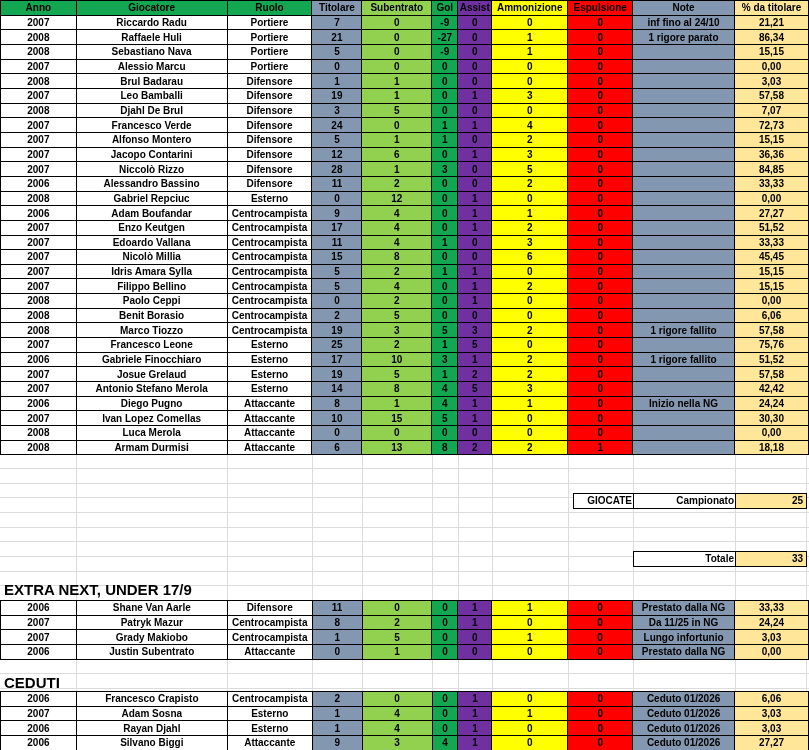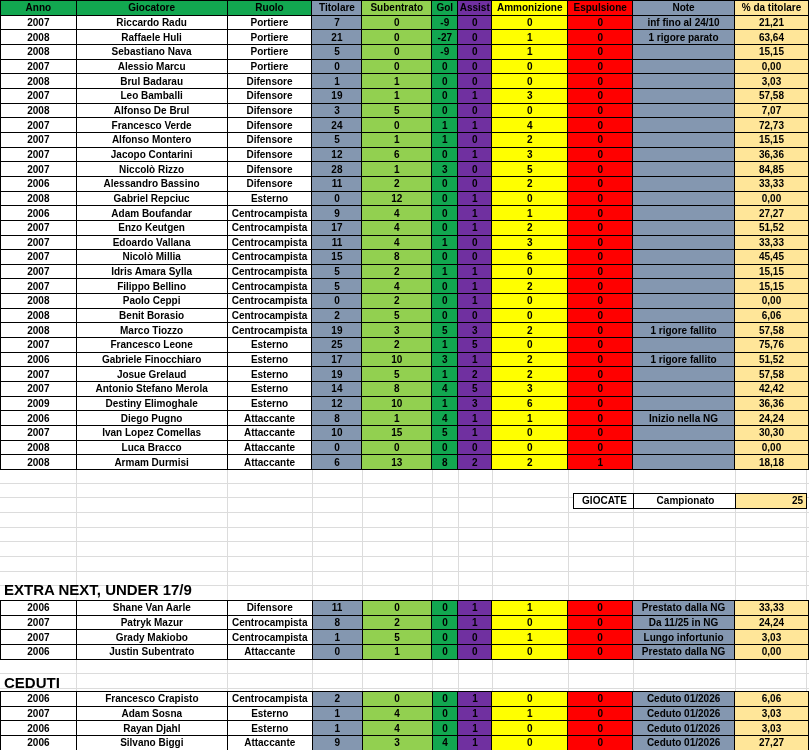--- a/index.html
+++ b/index.html
@@ -23,21 +23,21 @@
   .h0,.h1,.h2,.c5{background:var(--green,#12A750);margin-left:39px;}
   .h3,.c3,.h9,.c9{background:var(--slate,#8497B0);}
   .h4,.c4{background:var(--lightgreen,#92D050);}
   .h5{background:var(--green,#12A750);}
   .h6,.c6{background:var(--purple,#7030A0);}
   .h7,.c7{background:var(--yellow,#FFFF00);}
   .h8,.c8{background:var(--red,#FF0000);margin-left:24px;}
   .h10,.c10{background:var(--tan,#FFE699);}
   .c0,.c1,.c2{background:#fff;}
   
-  .g0,.g1,.t0{background:#fff;text-align:center;padding-left:3px;}
+  .g0,.g1,.t0{background:#fff;text-align:right;padding-left:3px;}
   .g2,.t1{background:var(--tan,#FFE699);text-align:right;padding-right:3px;}
   .section-title{
     position:absolute;font-size:15px;font-weight:bold;white-space:nowrap;
     font-family:"Liberation Sans",sans-serif;
   }
 </style>
 </head>
 <body>
 
 <div class="sheet">
@@ -101,21 +101,21 @@
           <td class="c0">2008</td>
           <td class="c1">Raffaele Huli</td>
           <td class="c2">Portiere</td>
           <td class="c3">21</td>
           <td class="c4">0</td>
           <td class="c5">-27</td>
           <td class="c6">0</td>
           <td class="c7">1</td>
           <td class="c8">0</td>
           <td class="c9">1 rigore parato</td>
-          <td class="c10">63,64</td>
+          <td class="c10">86,34</td>
         </tr>
         <tr>
           <td class="c0">2008</td>
           <td class="c1">Sebastiano Nava</td>
           <td class="c2">Portiere</td>
           <td class="c3">5</td>
           <td class="c4">0</td>
           <td class="c5">-9</td>
           <td class="c6">0</td>
           <td class="c7">1</td>
@@ -157,21 +157,21 @@
           <td class="c4">1</td>
           <td class="c5">0</td>
           <td class="c6">1</td>
           <td class="c7">3</td>
           <td class="c8">0</td>
           <td class="c9"></td>
           <td class="c10">57,58</td>
         </tr>
         <tr>
           <td class="c0">2008</td>
-          <td class="c1">Alfonso De Brul</td>
+          <td class="c1">Djahl De Brul</td>
           <td class="c2">Difensore</td>
           <td class="c3">3</td>
           <td class="c4">5</td>
           <td class="c5">0</td>
           <td class="c6">0</td>
           <td class="c7">0</td>
           <td class="c8">0</td>
           <td class="c9"></td>
           <td class="c10">7,07</td>
         </tr>
@@ -416,33 +416,20 @@
           <td class="c3">14</td>
           <td class="c4">8</td>
           <td class="c5">4</td>
           <td class="c6">5</td>
           <td class="c7">3</td>
           <td class="c8">0</td>
           <td class="c9"></td>
           <td class="c10">42,42</td>
         </tr>
         <tr>
-          <td class="c0">2009</td>
-          <td class="c1">Destiny Elimoghale</td>
-          <td class="c2">Esterno</td>
-          <td class="c3">12</td>
-          <td class="c4">10</td>
-          <td class="c5">1</td>
-          <td class="c6">3</td>
-          <td class="c7">6</td>
-          <td class="c8">0</td>
-          <td class="c9"></td>
-          <td class="c10">36,36</td>
-        </tr>
-        <tr>
           <td class="c0">2006</td>
           <td class="c1">Diego Pugno</td>
           <td class="c2">Attaccante</td>
           <td class="c3">8</td>
           <td class="c4">1</td>
           <td class="c5">4</td>
           <td class="c6">1</td>
           <td class="c7">1</td>
           <td class="c8">0</td>
           <td class="c9">Inizio nella NG</td>
@@ -456,21 +443,21 @@
           <td class="c4">15</td>
           <td class="c5">5</td>
           <td class="c6">1</td>
           <td class="c7">0</td>
           <td class="c8">0</td>
           <td class="c9"></td>
           <td class="c10">30,30</td>
         </tr>
         <tr>
           <td class="c0">2008</td>
-          <td class="c1">Luca Bracco</td>
+          <td class="c1">Luca Merola</td>
           <td class="c2">Attaccante</td>
           <td class="c3">0</td>
           <td class="c4">0</td>
           <td class="c5">0</td>
           <td class="c6">0</td>
           <td class="c7">0</td>
           <td class="c8">0</td>
           <td class="c9"></td>
           <td class="c10">0,00</td>
         </tr>
@@ -498,20 +485,32 @@
       </colgroup>
     <tbody>
         <tr>
           <td class="g0">GIOCATE</td>
           <td class="g1">Campionato</td>
           <td class="g2">25</td>
         </tr>
       </tbody>
   </table>
 
+  <table style="left:633px;top:551px">
+    <colgroup>
+        <col style="width:102px">
+        <col style="width:71px">
+      </colgroup>
+    <tbody>
+        <tr>
+          <td class="t0">Totale</td>
+          <td class="t1">33</td>
+        </tr>
+      </tbody>
+  </table>
 
   <div class="section-title" style="left:4px;top:581px">EXTRA NEXT, UNDER 17/9</div>
   <table style="left:0;top:600px">
     <colgroup>
       <col style="width:76px">
         <col style="width:151px">
         <col style="width:85px">
       <col style="width:50px">
         <col style="width:70px">
         <col style="width:26px">

